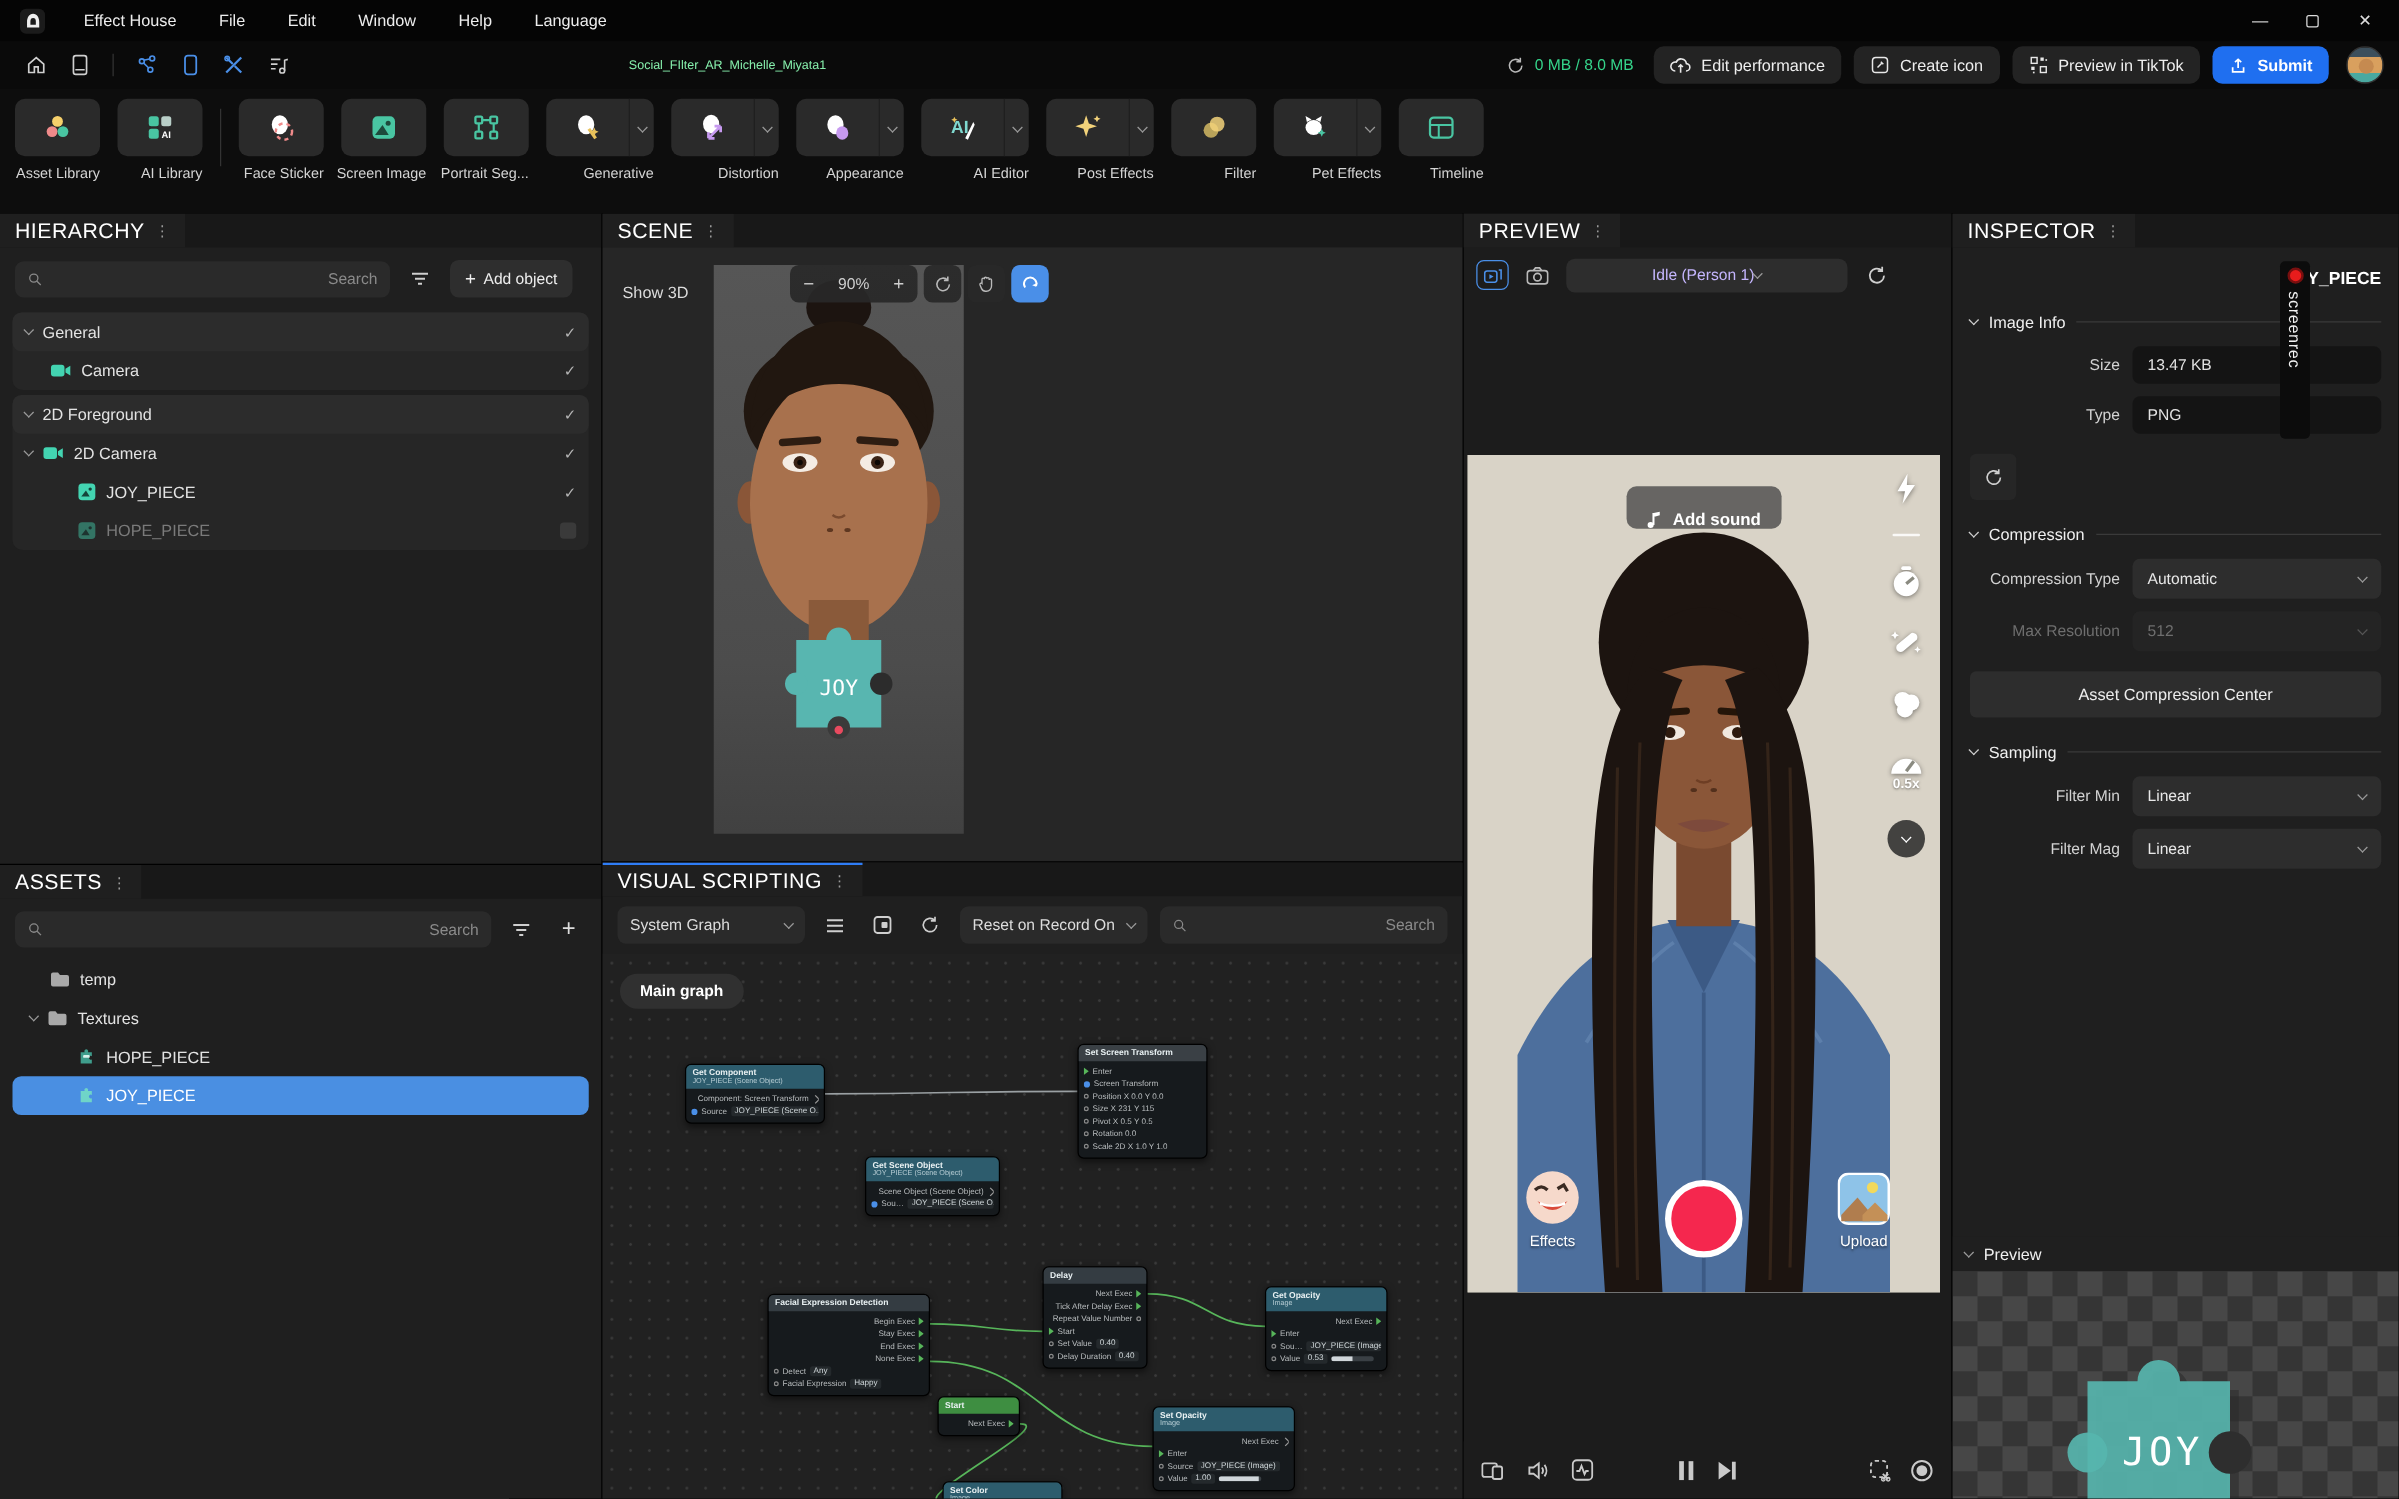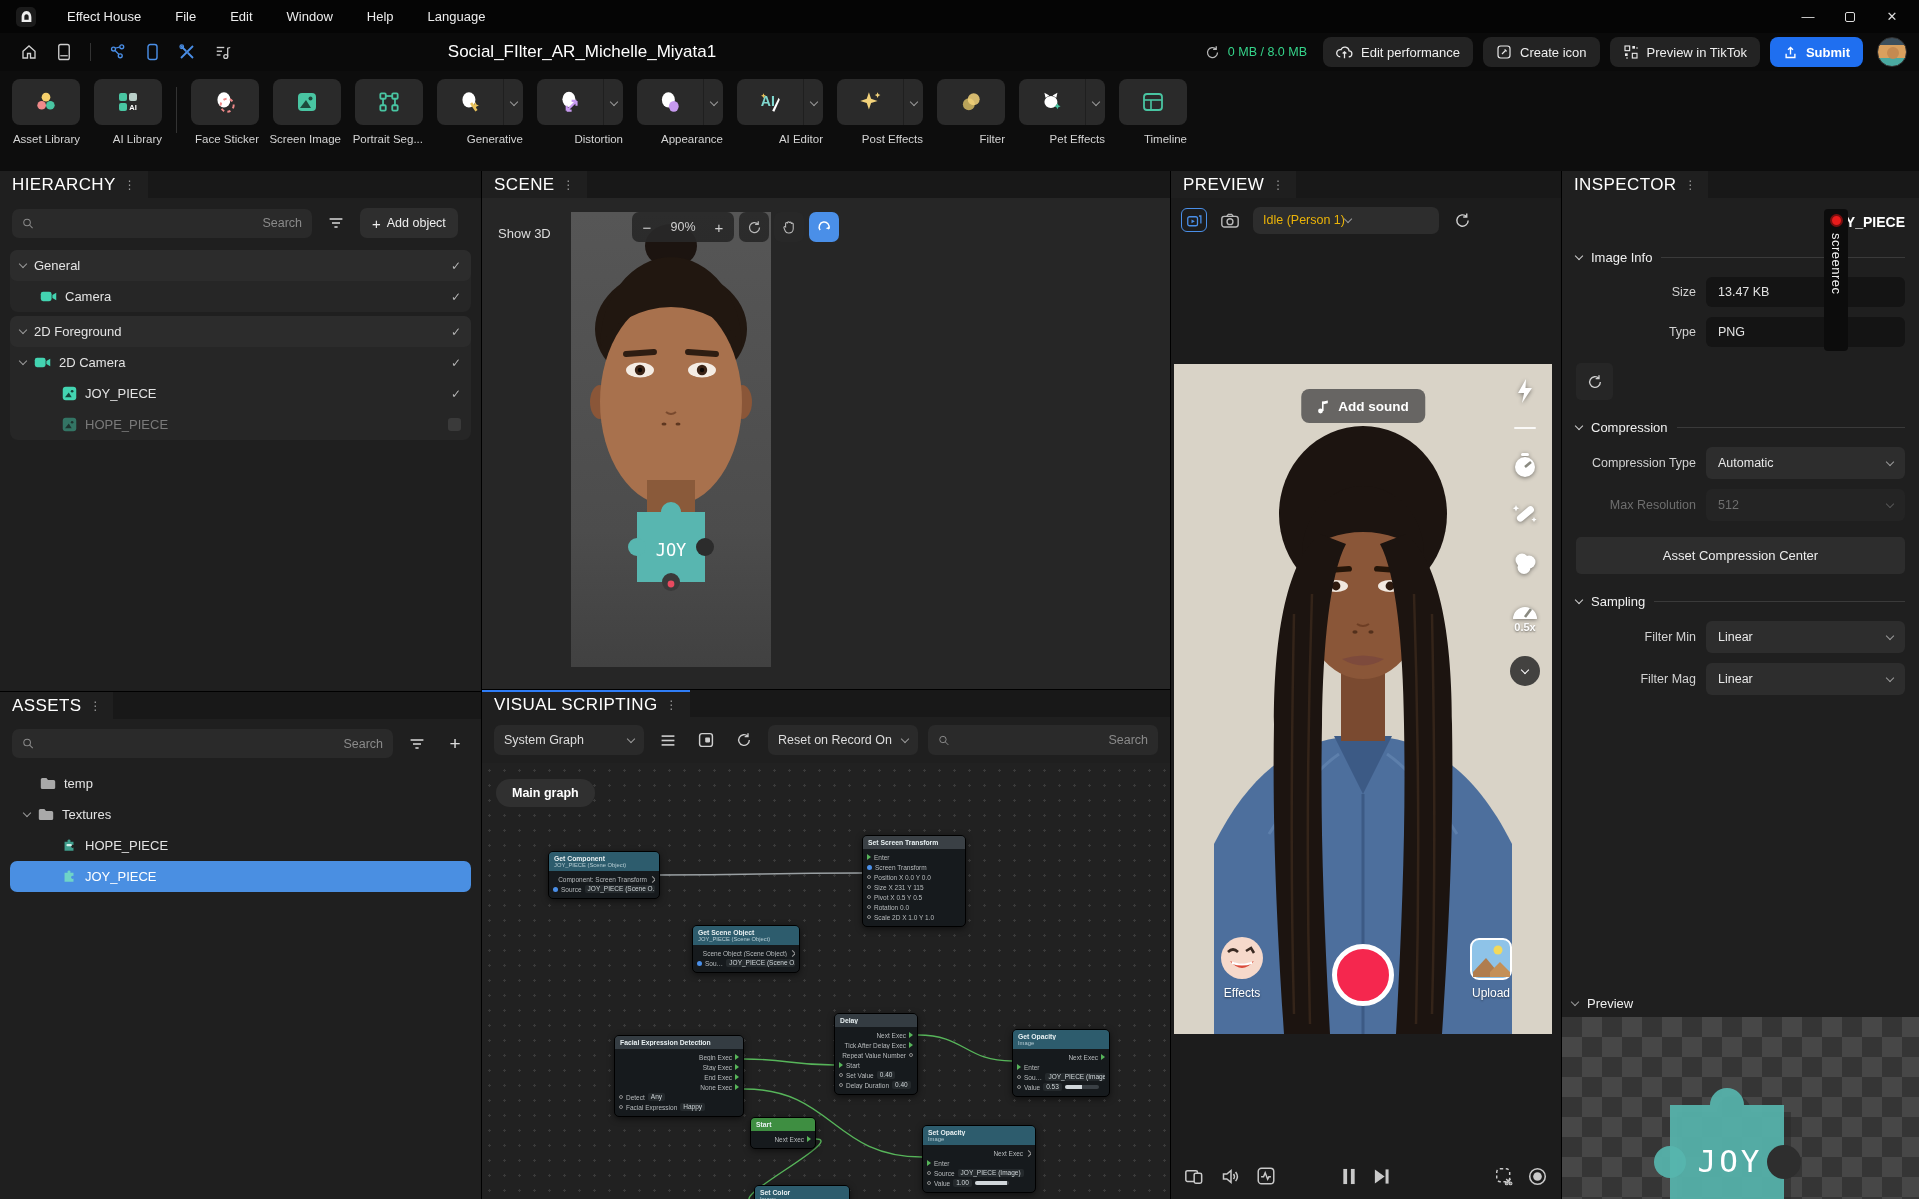--- a/index.html
+++ b/index.html
@@ -12,21 +12,21 @@
   .menubar .logo{width:20px;height:20px;border-radius:5px;background:#1b1b1b;display:flex;align-items:center;justify-content:center;margin:0 14px 0 6px;}
   .menu-item{font-size:13px;color:#ededed;padding:0 17px;cursor:default;}
   .win-controls{margin-left:auto;display:flex;align-items:center;gap:8px;}
   .win-btn{width:34px;height:26px;display:flex;align-items:center;justify-content:center;color:#dcdcdc;font-size:13px;}
   .win-max{width:10px;height:10px;border:1.4px solid #dcdcdc;border-radius:2px;display:inline-block;}
 
   
   .topbar{height:38px;background:#0a0a0a;display:flex;align-items:center;padding:0 12px;position:relative;}
   .qb{display:flex;align-items:center;gap:18px;margin-left:8px;}
   .qb .sep{width:1px;height:18px;background:#333;}
-  .proj-title{position:absolute;left:582px;transform:translateX(-50%);font-size:17px;color:#ffffff;white-space:nowrap;}
+  .proj-title{position:absolute;left:582px;transform:translateX(-50%);font-size:10px;color:#86efac;white-space:nowrap;}
   .top-right{margin-left:auto;display:flex;align-items:center;gap:10px;}
   .storage{display:flex;align-items:center;gap:8px;font-size:12.5px;color:#35d58b;margin-right:6px;}
   .tbtn{display:flex;align-items:center;gap:8px;background:#232323;border-radius:8px;height:30px;padding:0 13px;font-size:13px;color:#eee;cursor:default;}
   .tbtn.blue{background:#1f6ff0;color:#fff;font-weight:bold;}
   .avatar{width:30px;height:30px;border-radius:50%;margin-left:4px;background:linear-gradient(180deg,#3c4f5c 0%,#3c4f5c 26%,#d9a05e 26%,#d9a05e 72%,#4aa9a0 72%);border:1px solid #333;position:relative;overflow:hidden;}
   .avatar i{position:absolute;left:9px;top:9px;width:12px;height:12px;border-radius:50%;background:#c58a50;}
 
   
   .toolsbar{height:100px;background:#0d0d0d;display:flex;align-items:flex-start;padding:8px 0 0 12px;gap:14px;}
   .tool{display:flex;flex-direction:column;align-items:flex-end;width:68px;}
@@ -110,23 +110,23 @@
   .vs-slider{position:relative;width:34px;height:4px;background:#3a4045;border-radius:2px;overflow:hidden;display:inline-block;}
   .vs-slider i{position:absolute;left:0;top:0;bottom:0;background:#d0d6da;display:block;}
   .pin{display:inline-block;flex:0 0 auto;}
   .pin.exec{width:0;height:0;border-left:4px solid #57b55a;border-top:3px solid transparent;border-bottom:3px solid transparent;}
   .pin.dot{width:5px;height:5px;border-radius:50%;background:#4a8fe8;}
   .pin.circ{width:4px;height:4px;border-radius:50%;border:1px solid #8a8a8a;}
   .pin.chevp{width:5px;height:5px;border-right:1.2px solid #9a9a9a;border-bottom:1.2px solid #9a9a9a;transform:rotate(-45deg);}
 
   
   .pv-header{display:flex;align-items:center;gap:9px;padding:8px 10px;}
-  .pv-dd{display:flex;align-items:center;justify-content:flex-start;background:#2d2d2d;border-radius:7px;height:27px;width:186px;padding:0 10px;font-size:12.5px;color:#eab308;}
+  .pv-dd{display:flex;align-items:center;justify-content:center;background:#2d2d2d;border-radius:7px;height:27px;width:225px;padding:0 10px;font-size:12.5px;color:#c4b5fd;}
   .feed{position:absolute;left:3px;top:193px;width:378px;height:670px;background:#d9d3c7;overflow:hidden;}
-  .addsound{position:absolute;left:50%;top:25px;transform:translateX(-50%);background:rgba(70,70,70,.78);color:#fff;border-radius:8px;height:34px;display:flex;align-items:center;gap:8px;padding:0 16px;font-size:13.5px;font-weight:bold;}
+  .addsound{position:absolute;left:50%;top:25px;transform:translateX(-50%);background:rgba(70,70,70,.78);color:#fff;border-radius:8px;height:34px;display:flex;align-items:flex-end;gap:8px;padding:0 16px;font-size:13.5px;font-weight:bold;}
   .cam-icons{position:absolute;right:12px;top:14px;display:flex;flex-direction:column;align-items:center;gap:23px;}
   .cam-icons svg{filter:drop-shadow(0 1px 2px rgba(0,0,0,.45));}
   .speedlbl{font-size:11px;font-weight:bold;color:#fff;margin-top:-20px;text-shadow:0 1px 2px rgba(0,0,0,.5);}
   .chev-circle{width:30px;height:30px;border-radius:50%;background:rgba(40,40,40,.85);display:flex;align-items:center;justify-content:center;}
   .rec-btn{position:absolute;left:50%;bottom:28px;transform:translateX(-50%);width:62px;height:62px;border-radius:50%;border:5px solid #fff;background:#f5274e;}
   .effects-btn{position:absolute;left:46px;bottom:34px;display:flex;flex-direction:column;align-items:center;gap:6px;color:#fff;font-size:12px;text-shadow:0 1px 2px rgba(0,0,0,.5);}
   .upload-btn{position:absolute;right:40px;bottom:34px;display:flex;flex-direction:column;align-items:center;gap:6px;color:#fff;font-size:12px;text-shadow:0 1px 2px rgba(0,0,0,.5);}
   .pv-bottombar{position:absolute;left:0;right:0;bottom:0;height:46px;display:flex;align-items:center;padding:0 14px;gap:16px;background:#1c1c1c;}
   .pv-bottombar .mid{position:absolute;left:50%;transform:translateX(-50%);display:flex;gap:18px;}
   .pv-bottombar .right{margin-left:auto;display:flex;gap:14px;align-items:center;}

